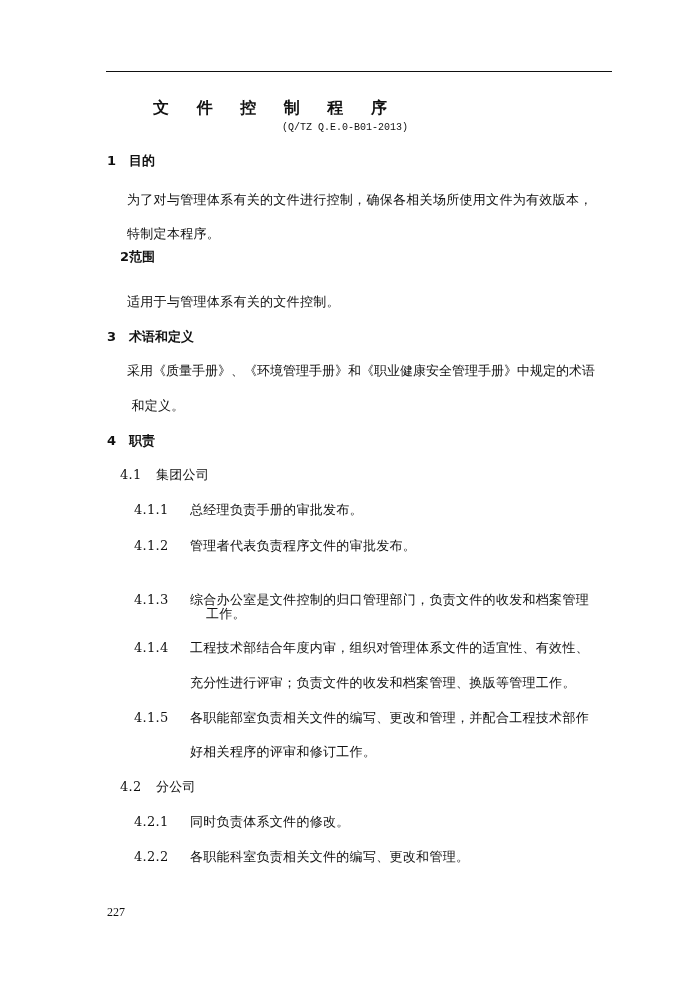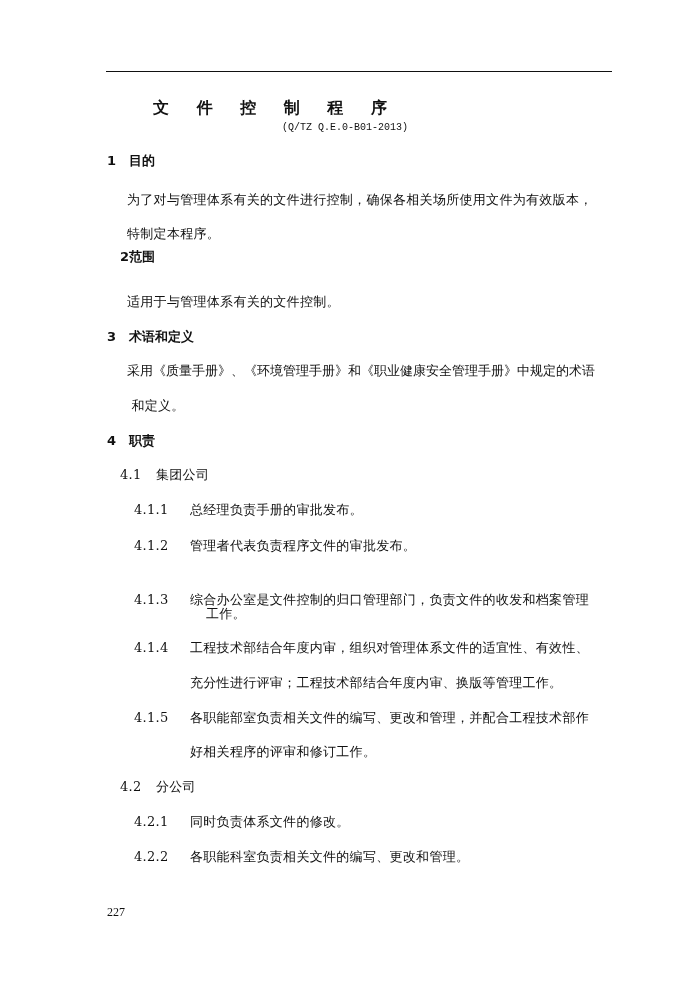--- a/index.html
+++ b/index.html
@@ -56,21 +56,21 @@
   <span style="display:inline-block; width:56px;">4.1.2</span><span>管理者代表负责程序文件的审批发布。</span>
 </div>
 <div class="abs p" style="left:134px; top:571px;">
   <span style="display:inline-block; width:56px;margin-top:21px;">4.1.3</span><span>综合办公室是文件控制的归口管理部门，负责文件的收发和档案管理</span>
 </div>
 <div class="abs p" style="left:206px; top:605px;">工作。</div>
 
 <div class="abs p" style="left:134px; top:639px;">
   <span style="display:inline-block; width:56px;">4.1.4</span><span>工程技术部结合年度内审，组织对管理体系文件的适宜性、有效性、</span>
 </div>
-<div class="abs p" style="left:190px; top:674px;">充分性进行评审；工程技术部结合年度内审、换版等管理工作。</div>
+<div class="abs p" style="left:190px; top:674px;">充分性进行评审；负责文件的收发和档案管理、换版等管理工作。</div>
 
 <div class="abs p" style="left:134px; top:709px;">
   <span style="display:inline-block; width:56px;">4.1.5</span><span>各职能部室负责相关文件的编写、更改和管理，并配合工程技术部作</span>
 </div>
 <div class="abs p" style="left:190px; top:743px;">好相关程序的评审和修订工作。</div>
 
 <div class="abs p" style="left:120px; top:778px;">
   <span style="display:inline-block; width:36px;">4.2</span><span>分公司</span>
 </div>
 <div class="abs p" style="left:134px; top:813px;">

